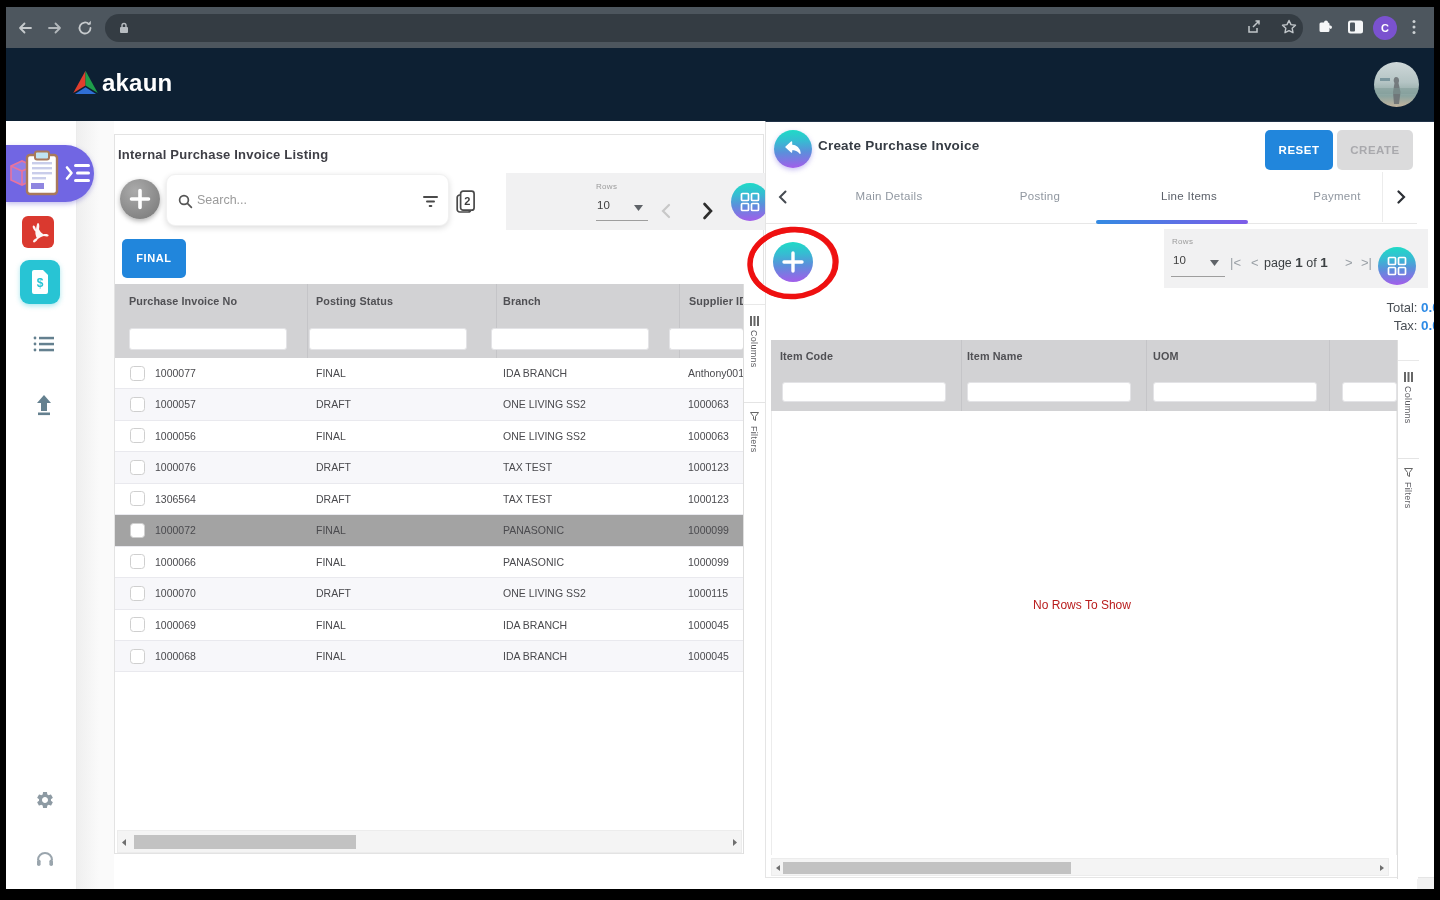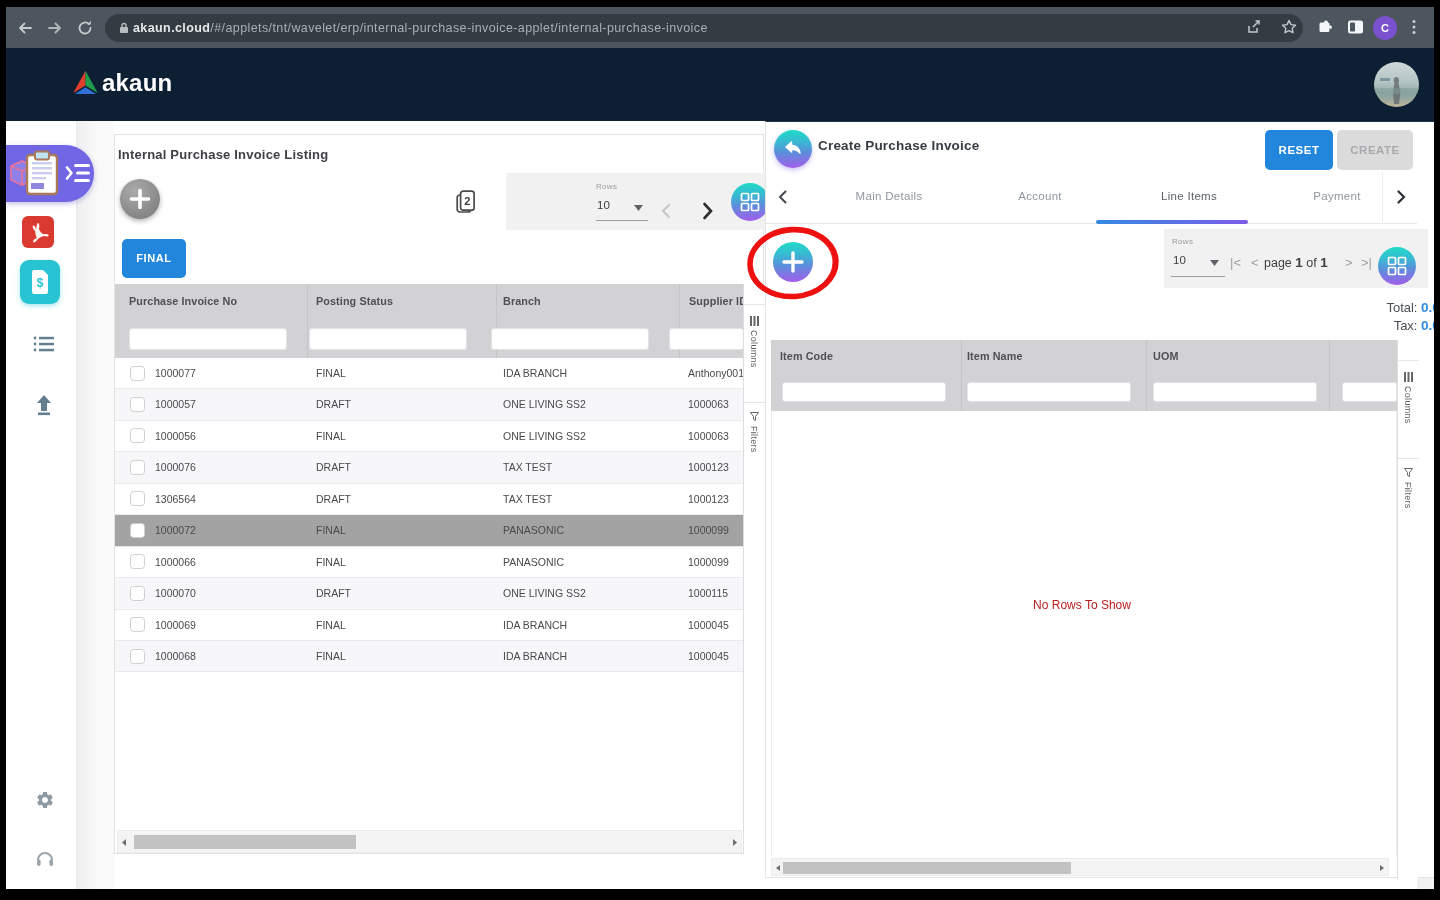--- a/index.html
+++ b/index.html
@@ -80,21 +80,20 @@
       </svg>
     <svg style="left:69px;top:11px;" width="20" height="20" viewBox="0 0 20 20">
         <path d="M15.5 10a5.5 5.5 0 1 1-1.6-3.9" stroke="#c6cacd" stroke-width="1.8" fill="none" stroke-linecap="round"></path>
         <path d="M15.8 2.8v3.6h-3.6z" fill="#c6cacd"></path>
       </svg>
     <div class="abs" id="pill"></div>
     <svg style="left:112px;top:14px;" width="12" height="14" viewBox="0 0 12 14">
         <rect x="2" y="6" width="8" height="6" rx="1" fill="#b7bcc1"></rect>
         <path d="M4 6V4.5a2 2 0 0 1 4 0V6" stroke="#b7bcc1" stroke-width="1.4" fill="none"></path>
       </svg>
-    <div class="abs" id="urltxt"><b>akaun.cloud</b>/#/applets/tnt/wavelet/erp/internal-purchase-invoice-applet/internal-purchase-invoice</div>
     <svg style="left:1239px;top:11px;" width="18" height="18" viewBox="0 0 18 18">
         <path d="M4 8v6h8v-4" stroke="#c1c6ca" stroke-width="1.5" fill="none"></path>
         <path d="M8 9 14 3M10.5 3H14v3.5" stroke="#c1c6ca" stroke-width="1.5" fill="none"></path>
       </svg>
     <svg style="left:1274px;top:11px;" width="18" height="18" viewBox="0 0 18 18">
         <path d="M9 2.5l2 4.1 4.5.6-3.3 3.1.8 4.4L9 12.6l-4 2.1.8-4.4L2.5 7.2 7 6.6z" stroke="#c1c6ca" stroke-width="1.4" fill="none" stroke-linejoin="round"></path>
       </svg>
     <svg style="left:1310px;top:11px;" width="18" height="18" viewBox="0 0 18 18">
         <path d="M13.5 9.5v3a1.5 1.5 0 0 1-1.5 1.5H5a1.5 1.5 0 0 1-1.5-1.5V6A1.5 1.5 0 0 1 5 4.5h3a2 2 0 1 1 4 0h0a1.5 1.5 0 0 1 1.5 1.5v1.5h.8a1.7 1.7 0 1 1 0 3.4z" fill="#f5f6f7"></path>
       </svg>
@@ -196,20 +195,32 @@
       </svg>
     </div>
 
     <div class="abs" id="lp">
       <div class="abs title">Internal Purchase Invoice Listing</div>
       <div class="abs" id="plusgrey">
           <svg style="position:absolute;left:9px;top:9px;" width="22" height="22" viewBox="0 0 22 22">
             <path d="M11 2.5v17M2.5 11h17" stroke="#fff" stroke-width="3.6" stroke-linecap="round"></path>
           </svg>
         </div>
+      <div class="abs" id="search">
+        <svg style="position:absolute;left:11px;top:19px;" width="15" height="15" viewBox="0 0 15 15">
+            <circle cx="6" cy="6" r="4.4" stroke="#555" stroke-width="1.7" fill="none"></circle>
+            <path d="M9.4 9.4 13.4 13.4" stroke="#555" stroke-width="1.7" stroke-linecap="round"></path>
+          </svg>
+        <span class="ph">Search...</span>
+        <svg style="position:absolute;left:255px;top:20px;" width="17" height="13" viewBox="0 0 17 13">
+            <rect x="1" y="1" width="15" height="1.9" rx="1" fill="#4a4a4a"></rect>
+            <rect x="4" y="5.5" width="9" height="1.9" rx="1" fill="#4a4a4a"></rect>
+            <rect x="6.7" y="10" width="3.6" height="1.9" rx="1" fill="#4a4a4a"></rect>
+          </svg>
+      </div>
       <svg class="abs" style="left:341px;top:55px;" width="20" height="25" viewBox="0 0 20 25">
           <rect x="1.2" y="5" width="13.5" height="17" rx="2.5" stroke="#4a4a4a" stroke-width="1.7" fill="none"></rect>
           <rect x="4.6" y="1.2" width="13.5" height="19" rx="2.5" stroke="#4a4a4a" stroke-width="1.7" fill="#fff"></rect>
           <text x="11.3" y="15" text-anchor="middle" font-size="11" font-weight="bold" fill="#3c3c3c" font-family="Liberation Sans">2</text>
         </svg>
       <div class="abs gblock" id="gb1">
         <span class="abs rowslbl" style="left:90px;top:9px;">Rows</span>
         <span class="abs rowsval" style="left:91px;top:26px;">10</span>
         <svg class="abs" style="left:128px;top:32px;" width="9" height="6" viewBox="0 0 9 6">
             <path d="M0 0h9L4.5 6z" fill="#5f6368"></path>
@@ -353,21 +364,21 @@
       </div>
       <div class="abs title">Create Purchase Invoice</div>
       <div class="abs" id="reset">RESET</div>
       <div class="abs" id="create">CREATE</div>
 
       <div class="abs" id="tabs">
         <svg class="abs" style="left:12px;top:20px;" width="9" height="14" viewBox="0 0 9 14">
             <path d="M7.5 1.5 2 7l5.5 5.5" stroke="#454a51" stroke-width="2" fill="none" stroke-linecap="round"></path>
           </svg>
         <span class="tab" style="left:107px;">Main Details</span>
-        <span class="tab" style="left:258px;">Account</span>
+        <span class="tab" style="left:258px;">Posting</span>
         <span class="tab" style="left:407px;color:#5b6069;">Line Items</span>
         <span class="tab" style="left:555px;">Payment</span>
         <div class="abs" style="left:616px;top:2px;width:1px;height:50px;background:#ececec;"></div>
         <svg class="abs" style="left:631px;top:20px;" width="9" height="14" viewBox="0 0 9 14">
             <path d="M1.5 1.5 7 7l-5.5 5.5" stroke="#2b2f35" stroke-width="2.2" fill="none" stroke-linecap="round"></path>
           </svg>
         <div class="abs" id="uline"></div>
       </div>
 
       <div class="abs gradbtn" style="left:7px;top:120px;width:40px;height:40px;">

